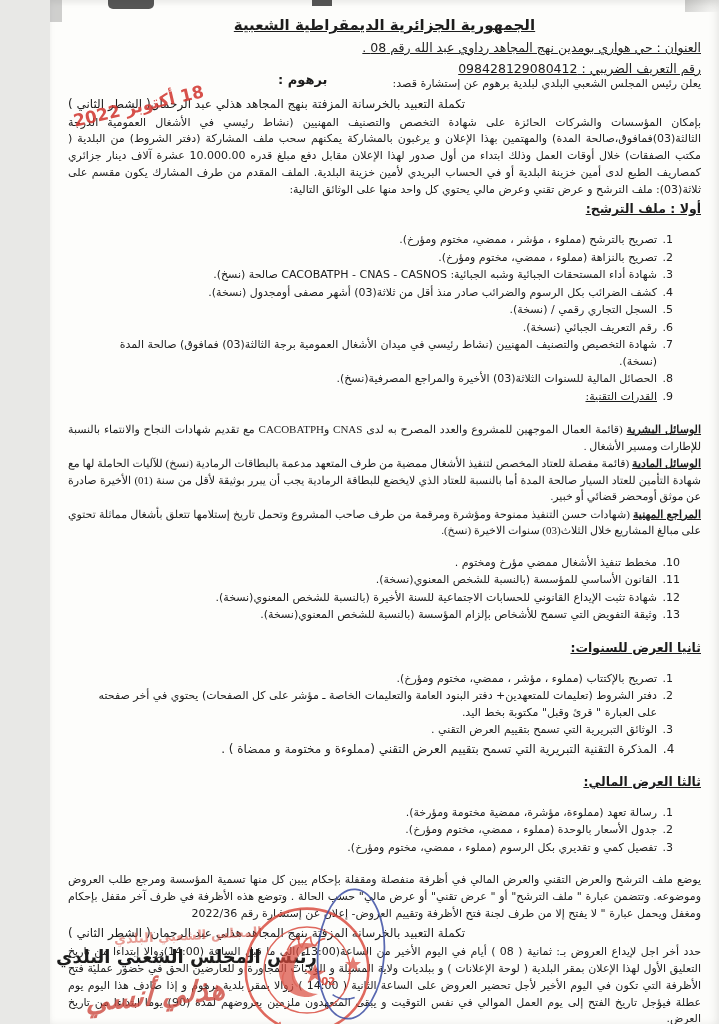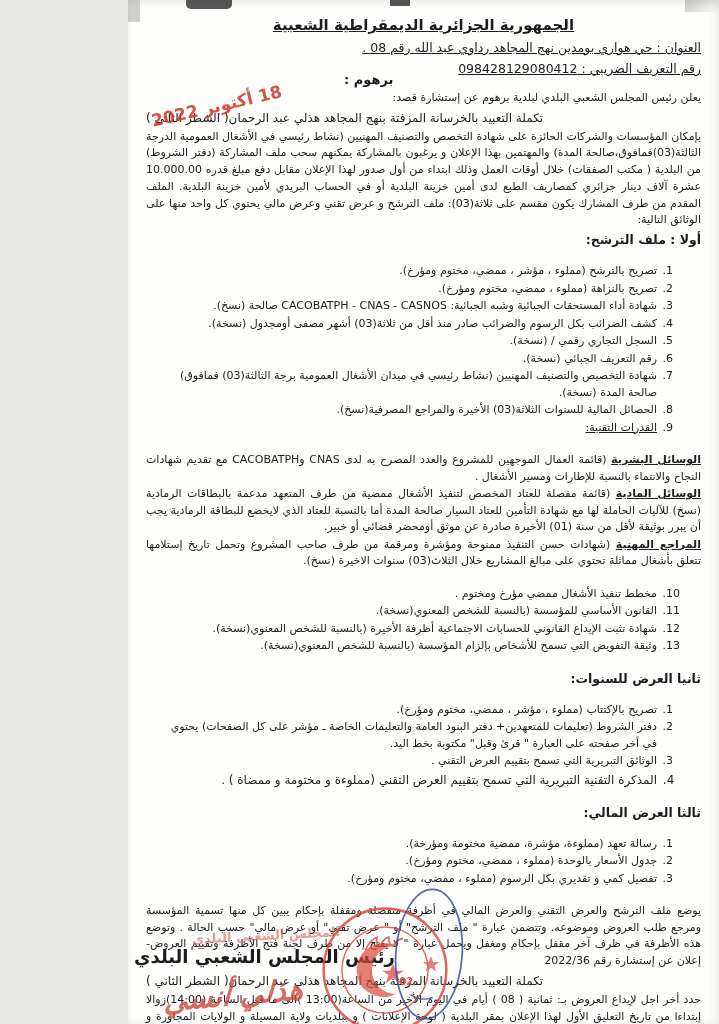--- a/index.html
+++ b/index.html
@@ -1,18 +1,18 @@
 <!DOCTYPE html>
 <html lang="ar" dir="rtl"><head>
 <meta charset="utf-8">
 <style>
   html,body{margin:0;padding:0;background:#e8e8e6;}
   .page{
     position:relative;
-    width:591px;height:1024px;
+    width:669px;height:1024px;
     margin:0;
     background:#fdfdfb;
     font-family:"DejaVu Sans",sans-serif;
     direction:rtl;
     color:#1c1c1c;
     box-sizing:border-box;
     padding:6px 18px 0 18px;
     overflow:hidden;
     box-shadow:inset -4px 0 8px rgba(0,0,0,.06), inset 0 3px 6px rgba(0,0,0,.05);
   }
@@ -23,49 +23,49 @@
   .a3{right:0;top:0;width:34px;height:12px;background:linear-gradient(135deg,#9a9a98,transparent);opacity:.55;}
   .a4{left:0;top:0;width:12px;height:22px;opacity:.35;background:#777;}
 
   .republic{
     text-align:center;font-weight:bold;font-size:15px;
     text-decoration:underline;margin:10px 0 4px 0;
   }
   .hdr-right{font-weight:bold;font-size:13px;line-height:1.75;}
   .addr-line{font-size:12.5px;text-decoration:underline;margin-top:6px;}
   .place{
-    position:absolute;left:216px;top:72px;
+    position:absolute;left:228px;top:72px;
     font-weight:bold;font-size:13px;direction:rtl;
   }
   .date-stamp{
     position:absolute;left:22px;top:96px;
     color:#d23a33;font-weight:bold;font-size:17px;
     transform:rotate(-13deg);letter-spacing:1px;opacity:.88;
     white-space:nowrap;
   }
   .main-title{
     text-align:center;font-weight:bold;font-size:25px;
     margin:10px 0 8px 0;
   }
   .body-par{
     font-size:11px;line-height:1.52;text-align:justify;margin:3px 0;
   }
   .intro-decree{ text-indent:18px; }
   .project-title{
     text-align:left;font-weight:normal;font-size:12px;margin:4px 0;
   }
   .sec-head{
-    font-weight:bold;font-size:12.5px;margin:3px 0 1px 0;
+    font-weight:bold;font-size:12.5px;text-decoration:underline;margin:3px 0 1px 0;
   }
   ol.req{
     margin:16px;padding:0 26px 0 0;font-size:11px;line-height:1.5;
   }
   ol.req li{margin:0 0 1px 0;padding-right:2px;}
   .sub{
-    font-size:11px;line-height:1.5;text-align:justify;margin:1px 0;
+    font-size:11px;line-height:1.5;text-align:justify;margin:1px 0;font-family:Liberation Serif, serif;
   }
   .u{text-decoration:underline;}
   .b{font-weight:bold;}
   .small-item{font-size:12px;}
 
   
   .sig-title{
     position:absolute;left:6px;top:946px;
     font-weight:bold;font-size:18px;white-space:nowrap;
   }
@@ -95,21 +95,21 @@
   <div class="republic">الجمهورية الجزائرية الديمقراطية الشعبية</div>
 
 
   <div class="place">برهوم :</div>
   <div class="date-stamp">18 أكتوبر 2022</div>
 
   <div class="addr-line">العنوان : حي هواري بومدين نهج المجاهد رداوي عبد الله رقم 08 .</div>
   <div class="addr-line">رقم التعريف الضريبي : 098428129080412</div>
 
 
-  <p class="body-par" style="margin-top:14px;">يعلن رئيس المجلس الشعبي البلدي لبلدية برهوم عن إستشارة قصد:</p>
+  <p class="body-par" style="margin-top:0;">يعلن رئيس المجلس الشعبي البلدي لبلدية برهوم عن إستشارة قصد:</p>
   <p class="project-title">تكملة التعبيد بالخرسانة المزفتة بنهج المجاهد هذلي عبد الرحمان( الشطر الثاني )</p>
   <p class="body-par">بإمكان المؤسسات والشركات الحائزة على شهادة التخصص والتصنيف المهنيين (نشاط رئيسي في الأشغال العمومية الدرجة الثالثة(03)فمافوق،صالحة المدة) والمهتمين بهذا الإعلان و يرغبون بالمشاركة يمكنهم سحب ملف المشاركة (دفتر الشروط) من البلدية ( مكتب الصفقات) خلال أوقات العمل وذلك ابتداء من أول صدور لهذا الإعلان مقابل دفع مبلغ قدره 10.000.00 عشرة آلاف دينار جزائري كمصاريف الطبع لدى أمين خزينة البلدية أو في الحساب البريدي لأمين خزينة البلدية. الملف المقدم من طرف المشارك يكون مقسم على ثلاثة(03): ملف الترشح و عرض تقني وعرض مالي يحتوي كل واحد منها على الوثائق التالية:</p>
 
   <div class="sec-head">أولا : ملف الترشح:</div>
   <ol class="req">
     <li>تصريح بالترشح (مملوء ، مؤشر ، ممضي، مختوم ومؤرخ).</li>
     <li>تصريح بالنزاهة (مملوء ، ممضي، مختوم ومؤرخ).</li>
     <li>شهادة أداء المستحقات الجبائية وشبه الجبائية: CACOBATPH - CNAS - CASNOS صالحة (نسخ).</li>
     <li>كشف الضرائب بكل الرسوم والضرائب صادر منذ أقل من ثلاثة(03) أشهر مصفى أومجدول (نسخة).</li>
     <li>السجل التجاري رقمي / (نسخة).</li>
@@ -117,21 +117,21 @@
     <li>شهادة التخصيص والتصنيف المهنيين (نشاط رئيسي في ميدان الأشغال العمومية برجة الثالثة(03) فمافوق) صالحة المدة (نسخة).</li>
     <li>الحصائل المالية للسنوات الثلاثة(03) الأخيرة والمراجع المصرفية(نسخ).</li>
     <li><span class="u">القدرات التقنية:</span></li>
   </ol>
   <p class="sub"><span class="u b">الوسائل البشرية</span> <span>(قائمة العمال الموجهين للمشروع والعدد المصرح به لدى CNAS وCACOBATPH مع تقديم شهادات النجاح والانتماء بالنسبة للإطارات ومسير الأشغال .</span></p>
   <p class="sub"><span class="u b">الوسائل المادية</span> <span>(قائمة مفصلة للعتاد المخصص لتنفيذ الأشغال ممضية من طرف المتعهد مدعمة بالبطاقات الرمادية (نسخ) للآليات الحاملة لها مع شهادة التأمين للعتاد السيار صالحة المدة أما بالنسبة للعتاد الذي لايخضع للبطاقة الرمادية يجب أن يبرر بوثيقة لأقل من سنة (01) الأخيرة صادرة عن موثق أومحضر قضائي أو خبير.</span></p>
   <p class="sub"><span class="u b">المراجع المهنية</span> <span>(شهادات حسن التنفيذ ممنوحة ومؤشرة ومرقمة من طرف صاحب المشروع وتحمل تاريخ إستلامها تتعلق بأشغال مماثلة تحتوي على مبالغ المشاريع خلال الثلاث(03) سنوات الاخيرة (نسخ).</span></p>
   <ol class="req" start="10">
     <li>مخطط تنفيذ الأشغال ممضي مؤرخ ومختوم .</li>
     <li>القانون الأساسي للمؤسسة (بالنسبة للشخص المعنوي(نسخة).</li>
-    <li>شهادة تثبت الإيداع القانوني للحسابات الاجتماعية أظرفة الأخيرة (بالنسبة للشخص المعنوي(نسخة).</li>
+    <li>شهادة تثبت الإيداع القانوني للحسابات الاجتماعية للسنة الأخيرة (بالنسبة للشخص المعنوي(نسخة).</li>
     <li>وثيقة التفويض التي تسمح للأشخاص بإلزام المؤسسة (بالنسبة للشخص المعنوي(نسخة).</li>
   </ol>
 
   <div class="sec-head">ثانيا العرض للسنوات:</div>
   <ol class="req">
     <li>تصريح بالإكتتاب (مملوء ، مؤشر ، ممضي، مختوم ومؤرخ).</li>
     <li>دفتر الشروط (تعليمات للمتعهدين+ دفتر البنود العامة والتعليمات الخاصة ـ مؤشر على كل الصفحات) يحتوي في أخر صفحته على العبارة " قرئ وقبل" مكتوبة بخط اليد.</li>
     <li>الوثائق التبريرية التي تسمح بتقييم العرض التقني .</li>
     <li class="small-item">المذكرة التقنية التبريرية التي تسمح بتقييم العرض التقني (مملوءة و مختومة و ممضاة ) .</li>
   </ol>

